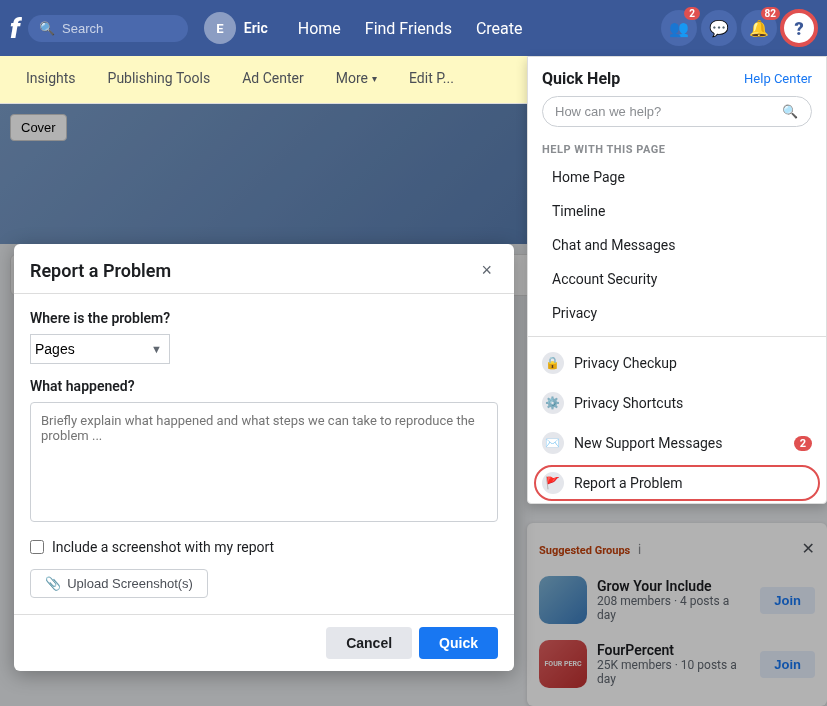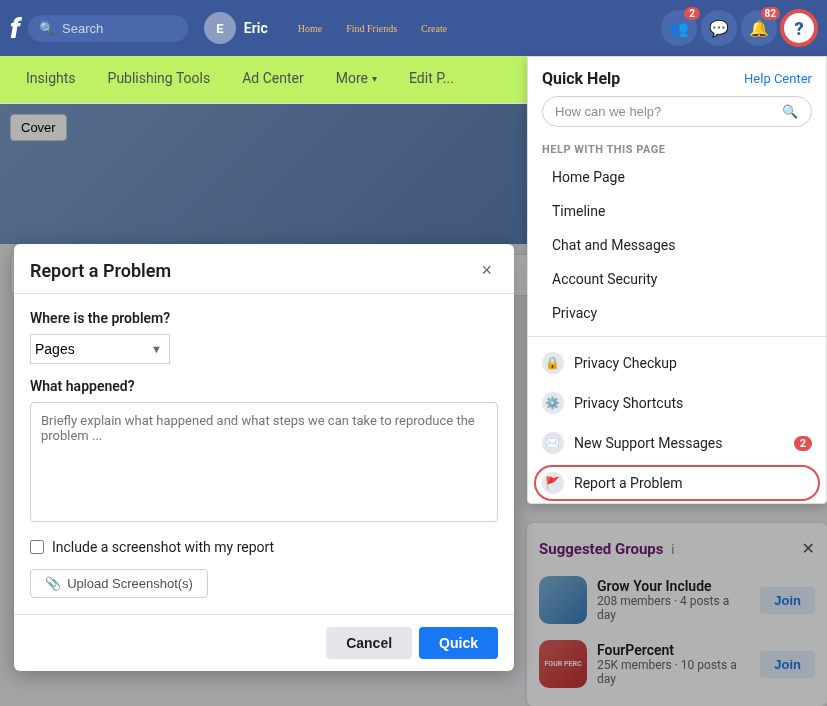--- a/index.html
+++ b/index.html
@@ -60,27 +60,26 @@
     }
     .nav-username { color: white; font-weight: 600; font-size: 14px; margin-left: 4px; }
 
     .nav-links {
       display: flex;
       align-items: center;
       margin-left: 20px;
       gap: 4px;
     }
     .nav-link {
-      color: #fdba74;
-      font-size: 10px;
+      color: #ffffff;
+      font-size: 16px;
       padding: 6px 10px;
       border-radius: 4px;
       cursor: pointer;
       text-decoration: none;
-      font-family: Liberation Serif, serif;
     }
 
     .nav-icons {
       display: flex;
       align-items: center;
       margin-left: auto;
       gap: 4px;
     }
     .nav-icon-btn {
       width: 36px; height: 36px;
@@ -106,21 +105,21 @@
       font-size: 10px;
       border-radius: 10px;
       padding: 1px 4px;
       font-weight: bold;
       min-width: 16px;
       text-align: center;
     }
 
     
     .page-nav {
-      background: #bef264;
+      background: #fef9c3;
       height: 48px;
       display: flex;
       align-items: center;
       padding: 0 10px;
       border-bottom: 1px solid #ddd;
       gap: 0;
       position: relative;
       z-index: 9;
     }
     .page-nav-item {
@@ -380,21 +379,21 @@
       box-shadow: 0 1px 4px rgba(0,0,0,0.15);
       z-index: 15;
       padding: 10px 0;
     }
     .sg-header {
       display: flex;
       align-items: center;
       justify-content: space-between;
       padding: 6px 12px 10px;
     }
-    .sg-title { font-size: 15px; font-weight: 700; color: #701a75; }
+    .sg-title { font-size: 11px; font-weight: 700; color: #c2410c; }
     .sg-info { color: #8a8d91; font-size: 14px; margin-left: 4px; }
     .sg-close { color: #4b4f56; cursor: pointer; font-size: 16px; }
     .sg-item {
       display: flex;
       align-items: center;
       padding: 8px 12px;
       gap: 10px;
     }
     .sg-thumb {
       width: 48px; height: 48px;

